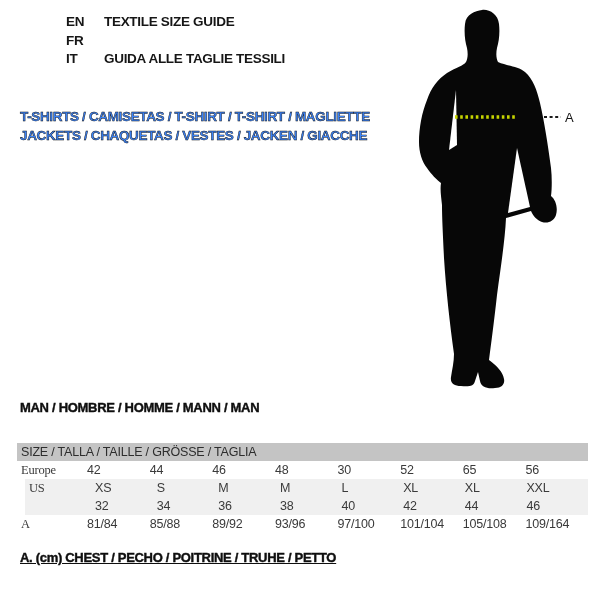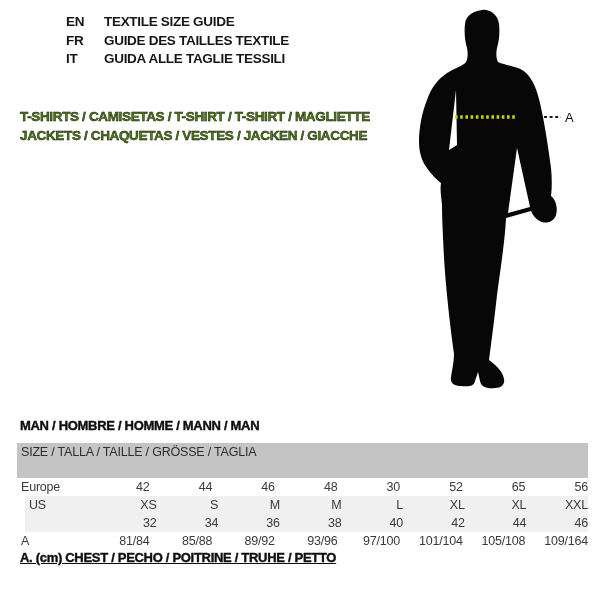--- a/index.html
+++ b/index.html
@@ -6,48 +6,47 @@
   body{
     width:600px;height:600px;position:relative;background:#ffffff;
     font-family:"Liberation Sans", sans-serif;color:#1c1c1c;overflow:hidden;
   }
   
   .lang-list{position:absolute;left:20px;top:13px;}
   .lang-row{display:flex;line-height:18.7px;font-size:13.5px;font-weight:700;letter-spacing:-0.3px;color:#161616;}
   .lang-code{width:38px;flex:0 0 38px;margin-left:46px;}
   
   .product-lines{position:absolute;left:20px;top:107px;}
-  .product-line{font-size:13.5px;font-weight:700;letter-spacing:-0.35px;line-height:19px;color:#4d7c0f;-webkit-text-stroke:0.45px #0d0d0d;}
+  .product-line{font-size:13.5px;font-weight:700;letter-spacing:-0.35px;line-height:19px;color:#3b82f6;-webkit-text-stroke:0.45px #0d0d0d;}
   
   .figure-wrap{position:absolute;left:415px;top:0;width:185px;height:400px;}
   .figure-wrap svg{display:block;}
   .a-label{font-size:13px;fill:#141414;}
   
-  .section-title{position:absolute;left:20px;top:418px;font-size:13px;font-weight:700;letter-spacing:-0.3px;color:#0f0f0f;-webkit-text-stroke:0.4px #0f0f0f;}
+  .section-title{position:absolute;left:20px;top:400px;font-size:13px;font-weight:700;letter-spacing:-0.3px;color:#0f0f0f;-webkit-text-stroke:0.4px #0f0f0f;}
   
   .size-table{position:absolute;left:17px;top:443px;width:571px;font-size:12.5px;letter-spacing:-0.2px;color:#3a3a3a;}
-  .thead{background:var(--header-bg,#c4c4c4);height:35px;line-height:18px;padding-left:4px;color:#2d2d2d;}
+  .thead{background:var(--header-bg,#c4c4c4);height:18px;line-height:18px;padding-left:4px;color:#2d2d2d;}
   .trow{display:grid;grid-template-columns:70px repeat(8,1fr);height:18px;line-height:18px;}
   .trow.striped{background:var(--stripe-bg,#f0f0f0);margin-left:8px;}
-  .tlabel{padding-left:4px;text-align:left;}
-  .tcell{text-align:right;}
+  .tlabel{padding-left:4px;text-align:left;font-family:Liberation Serif, serif;}
+  .tcell{text-align:left;}
   
   .footnote{position:absolute;left:20px;top:550px;font-size:13px;font-weight:700;letter-spacing:-0.3px;color:#0f0f0f;text-decoration:underline;-webkit-text-stroke:0.4px #0f0f0f;}
 </style>
 </head>
 <body>
 
 <div class="lang-list">
   <div class="lang-row">
     <span class="lang-code">EN</span>
     <span class="lang-label">TEXTILE SIZE GUIDE</span>
   </div>
   <div class="lang-row">
     <span class="lang-code">FR</span>
-    <span class="lang-label">GUIDE DES TAILLES TEXTILE</span>
   </div>
   <div class="lang-row">
     <span class="lang-code">IT</span>
     <span class="lang-label">GUIDA ALLE TAGLIE TESSILI</span>
   </div>
 </div>
 
 <div class="product-lines">
   <div class="product-line">T-SHIRTS / CAMISETAS / T-SHIRT / T-SHIRT / MAGLIETTE</div>
   <div class="product-line">JACKETS / CHAQUETAS / VESTES / JACKEN / GIACCHE</div>

